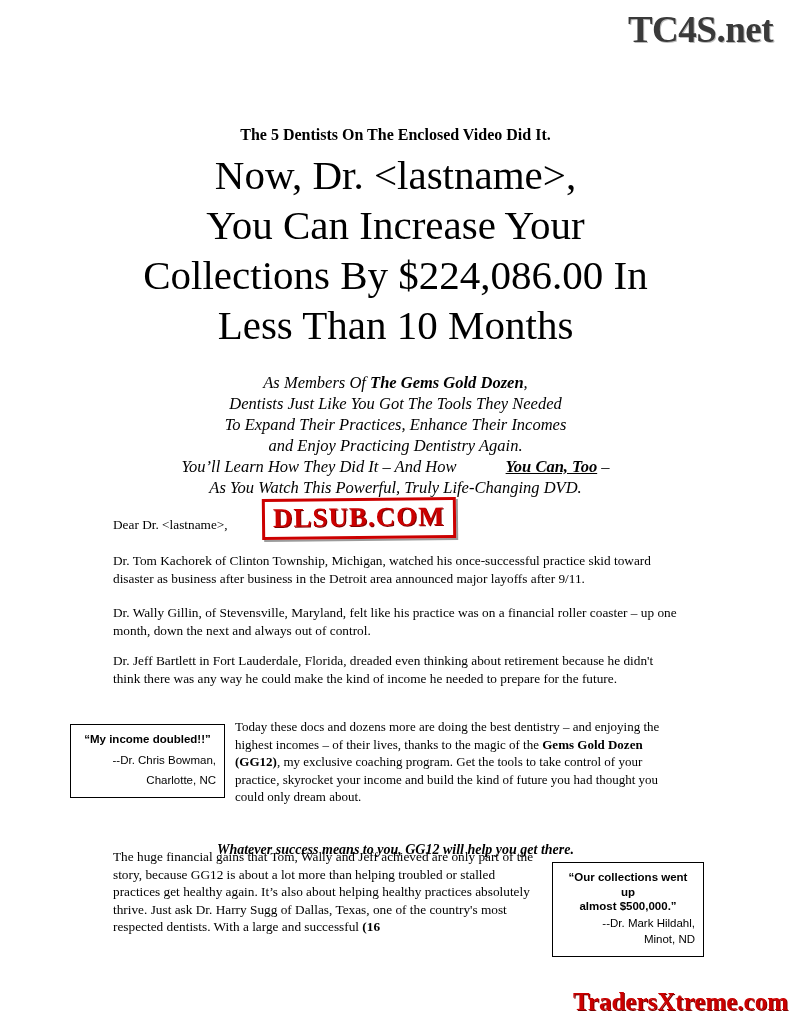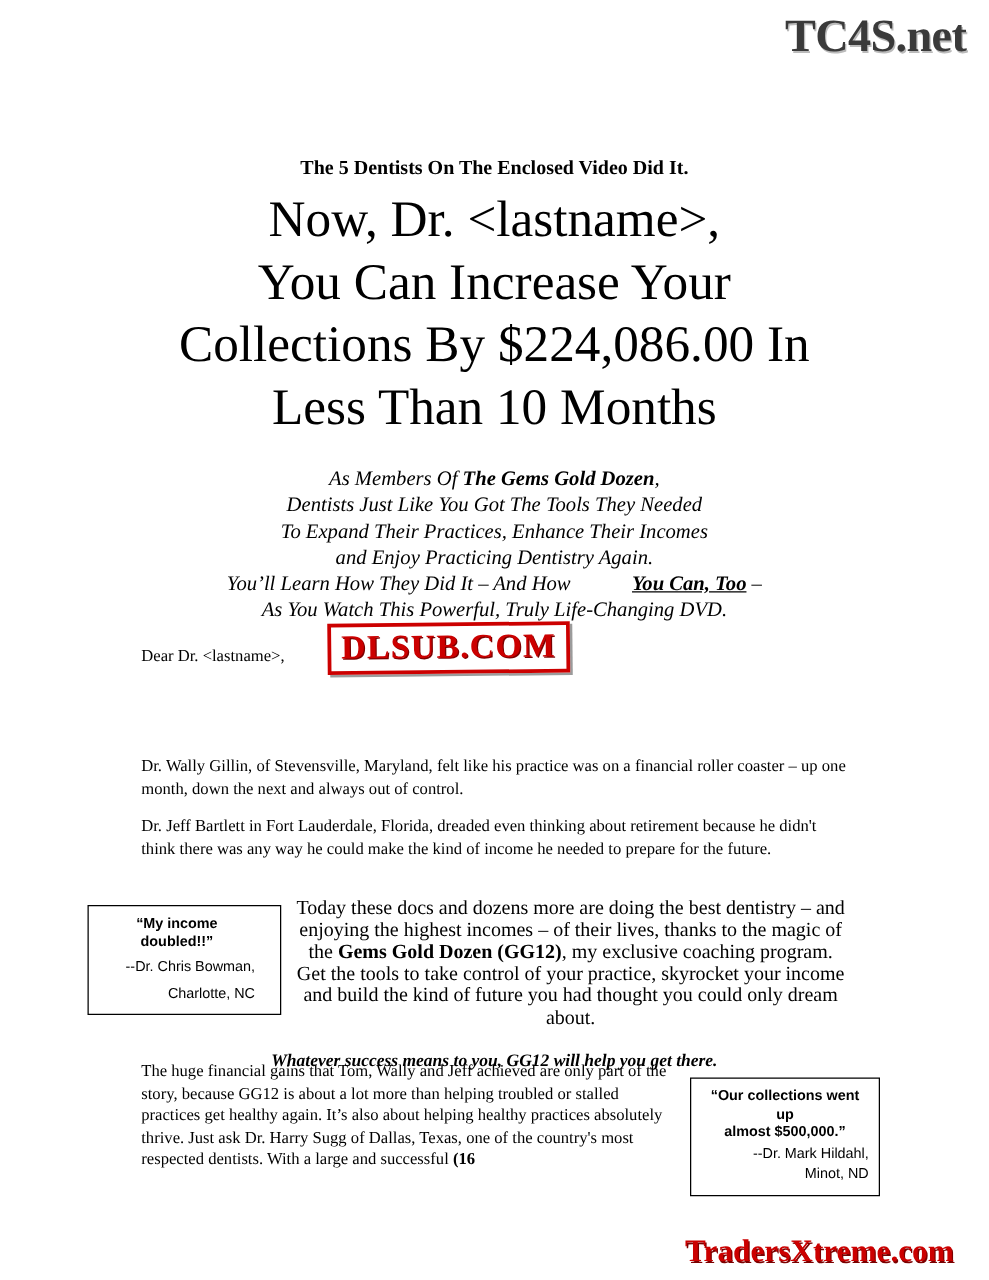--- a/index.html
+++ b/index.html
@@ -107,42 +107,41 @@
   .p2 { top: 604px; }
   .p3 { top: 652px; }
 
   
   .testimonial-left {
     position: absolute;
     left: 70px;
     top: 724px;
     width: 155px;
     border: 1px solid #000000;
-    padding: 7px 20px 9px 8px;
+    padding: 7px 8px 9px 8px;
     box-sizing: border-box;
     font-family: "Liberation Sans", sans-serif;
     font-size: 11.5px;
     line-height: 14.5px;
     text-align: center;
   }
   .testimonial-left .quote { font-weight: bold; }
   .testimonial-left .attrib {
     text-align: right;
     margin-top: 6px;
   }
 
   
   .wrap-col {
     position: absolute;
     left: 235px;
     top: 718px;
     width: 443px;
-    font-size: 16px;
+    font-size: 13px;
     line-height: 17.5px;
-    text-align: center;
   }
   .wrap-col b { font-weight: bold; }
 
   .tagline {
     position: absolute;
     left: 113px;
     top: 842px;
     width: 565px;
     text-align: center;
     font-weight: bold;
@@ -177,21 +176,21 @@
   .testimonial-right .quote { font-weight: bold; }
   .testimonial-right .attrib {
     text-align: right;
     margin-top: 2px;
   }
 
   
   .brand-bottom {
     position: absolute;
     bottom: 8px;
-    right: 28px;
+    right: 3px;
     font-family: "Liberation Serif", serif;
     font-size: 25px;
     font-weight: bold;
     color: #cc0000;
     text-shadow: 1px 1px 0 #7b0000;
   }
 </style>
 </head>
 <body>
 
@@ -213,20 +212,21 @@
     <div>Dentists Just Like You Got The Tools They Needed</div>
     <div>To Expand Their Practices, Enhance Their Incomes</div>
     <div>and Enjoy Practicing Dentistry Again.</div>
     <div><span>You’ll Learn How They Did It – And How </span><b><u>You Can, Too</u></b><span> –</span></div>
     <div>As You Watch This Powerful, Truly Life-Changing DVD.</div>
   </div>
 
   <div class="stamp">DLSUB.COM</div>
 
   <div class="body-col salutation">Dear Dr. &lt;lastname&gt;,</div>
+  <div class="body-col p1">Dr. Tom Kachorek of Clinton Township, Michigan, watched his once-successful practice skid toward disaster as business after business in the Detroit area announced major layoffs after 9/11.</div>
   <div class="body-col p2">Dr. Wally Gillin, of Stevensville, Maryland, felt like his practice was on a financial roller coaster – up one month, down the next and always out of control.</div>
   <div class="body-col p3">Dr. Jeff Bartlett in Fort Lauderdale, Florida, dreaded even thinking about retirement because he didn't think there was any way he could make the kind of income he needed to prepare for the future.</div>
 
   <div class="testimonial-left">
     <div class="quote">“My income doubled!!”</div>
     <div class="attrib">--Dr. Chris Bowman,</div>
     <div class="attrib">Charlotte, NC</div>
   </div>
 
   <div class="wrap-col">

